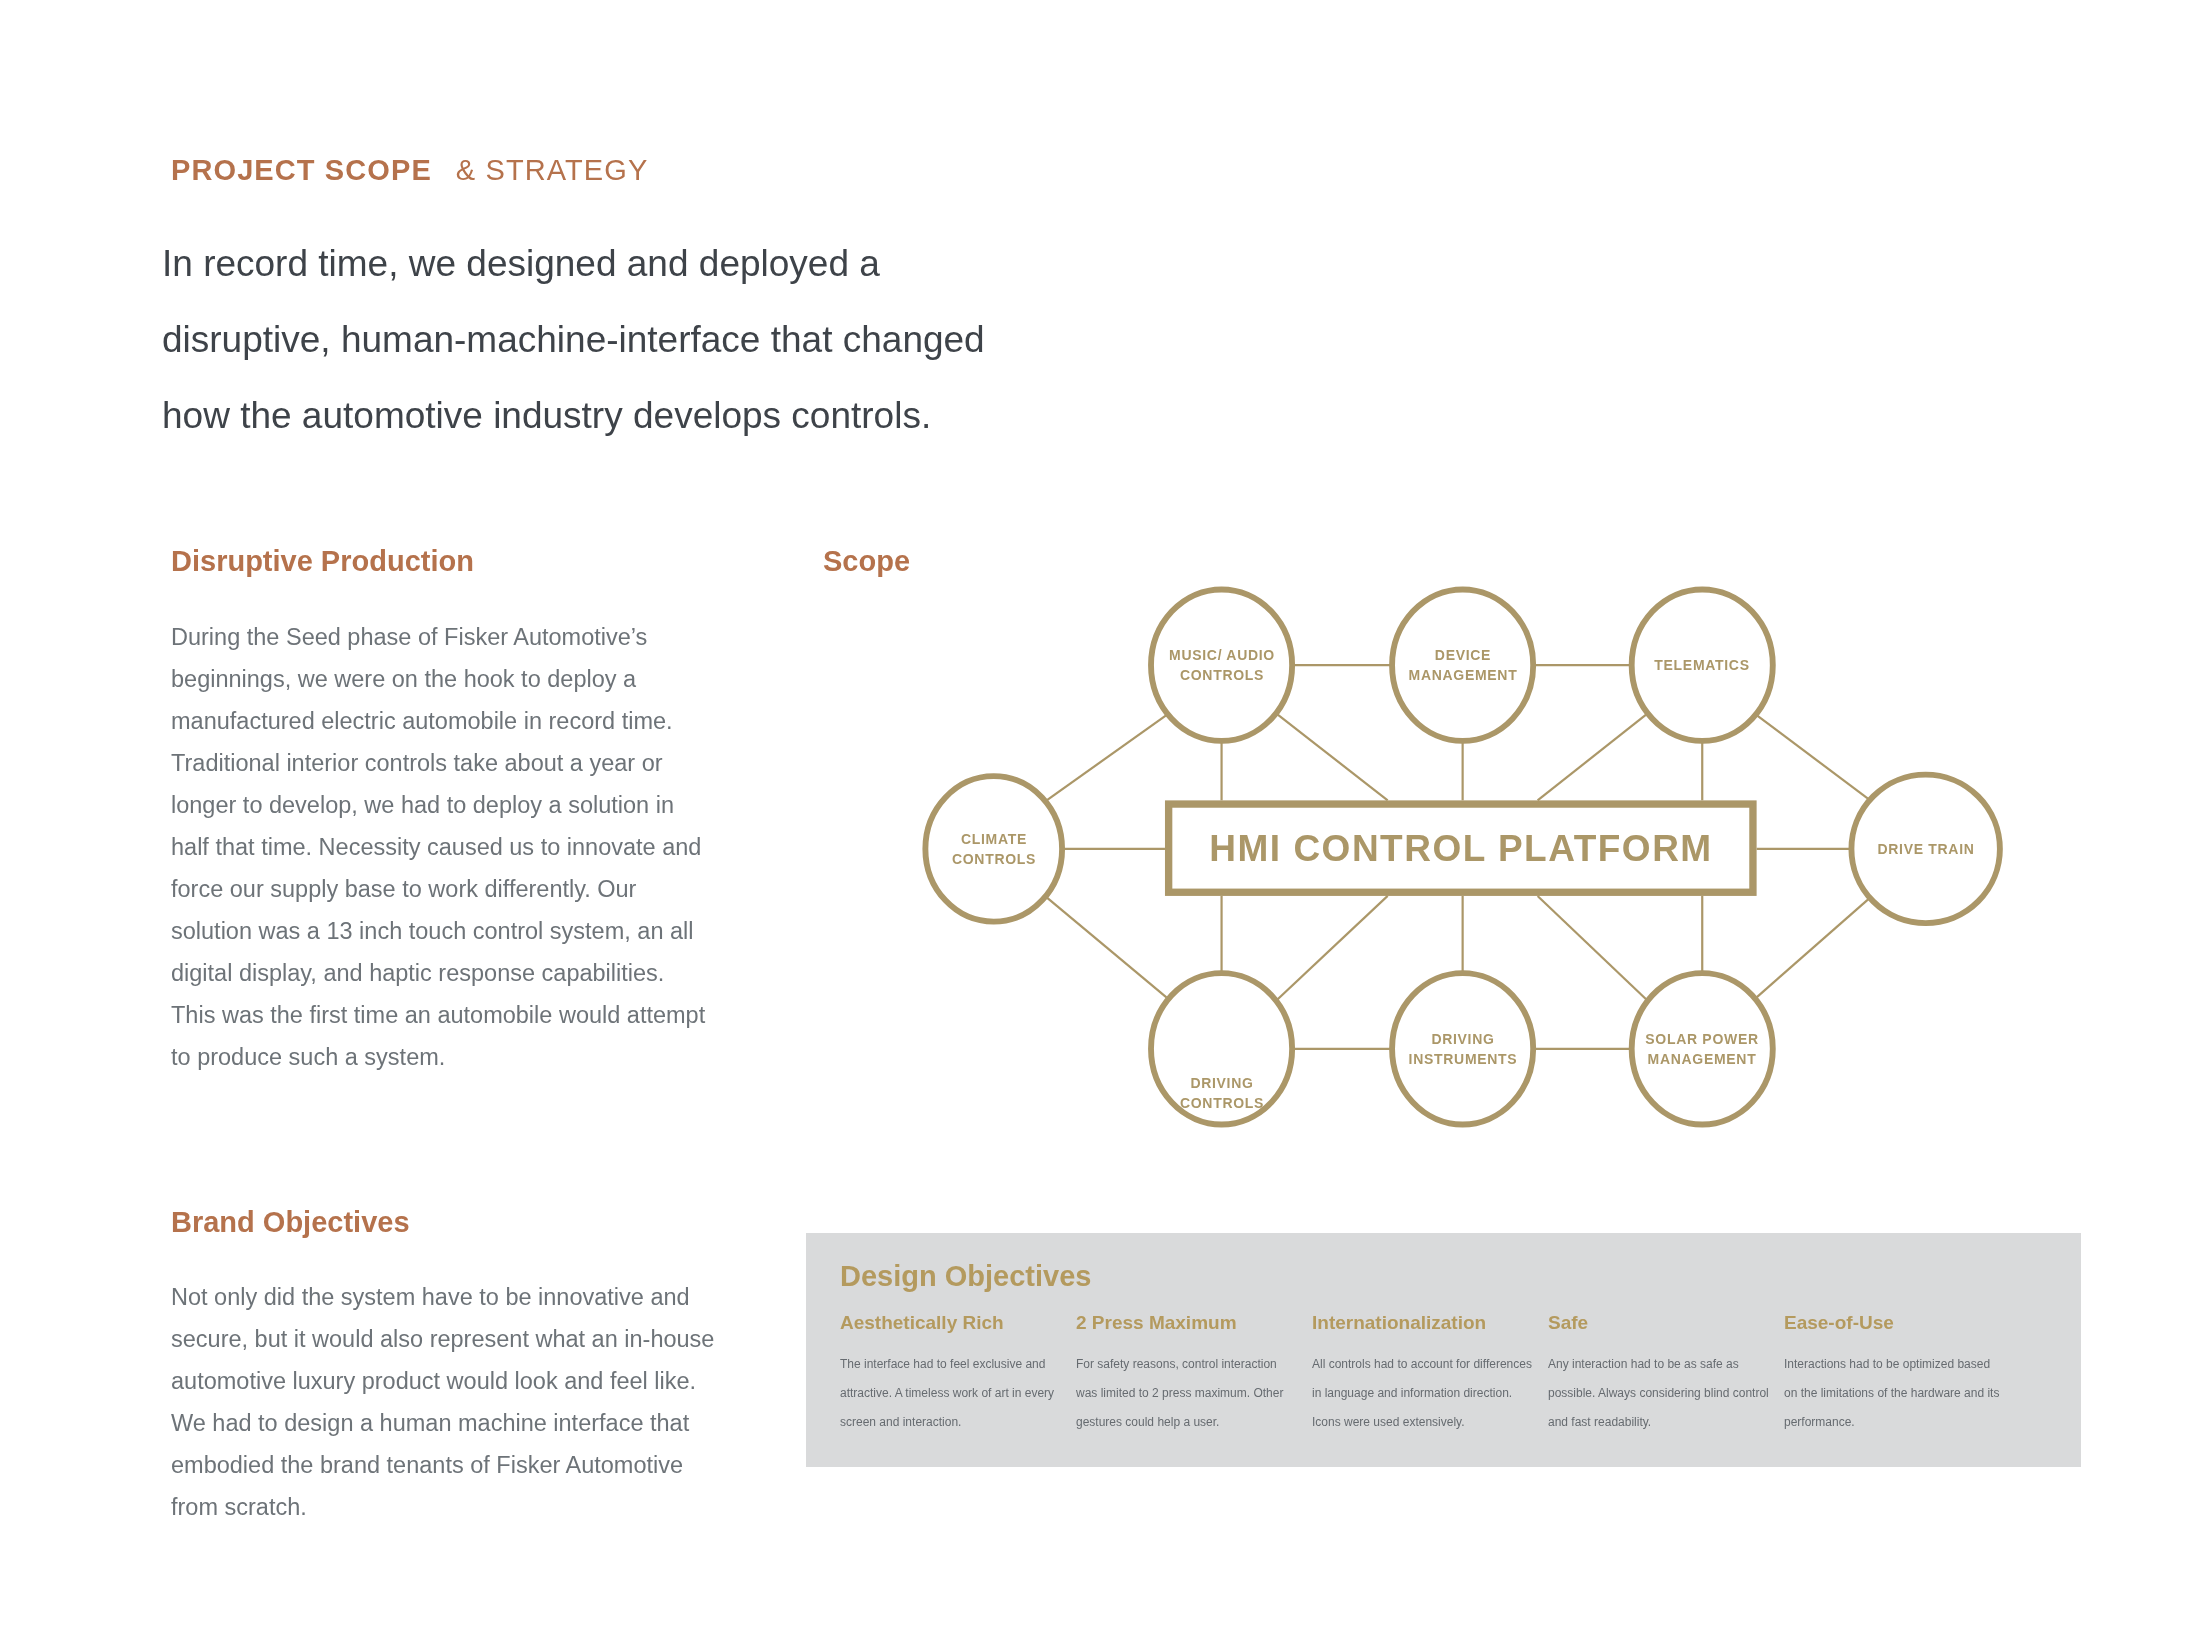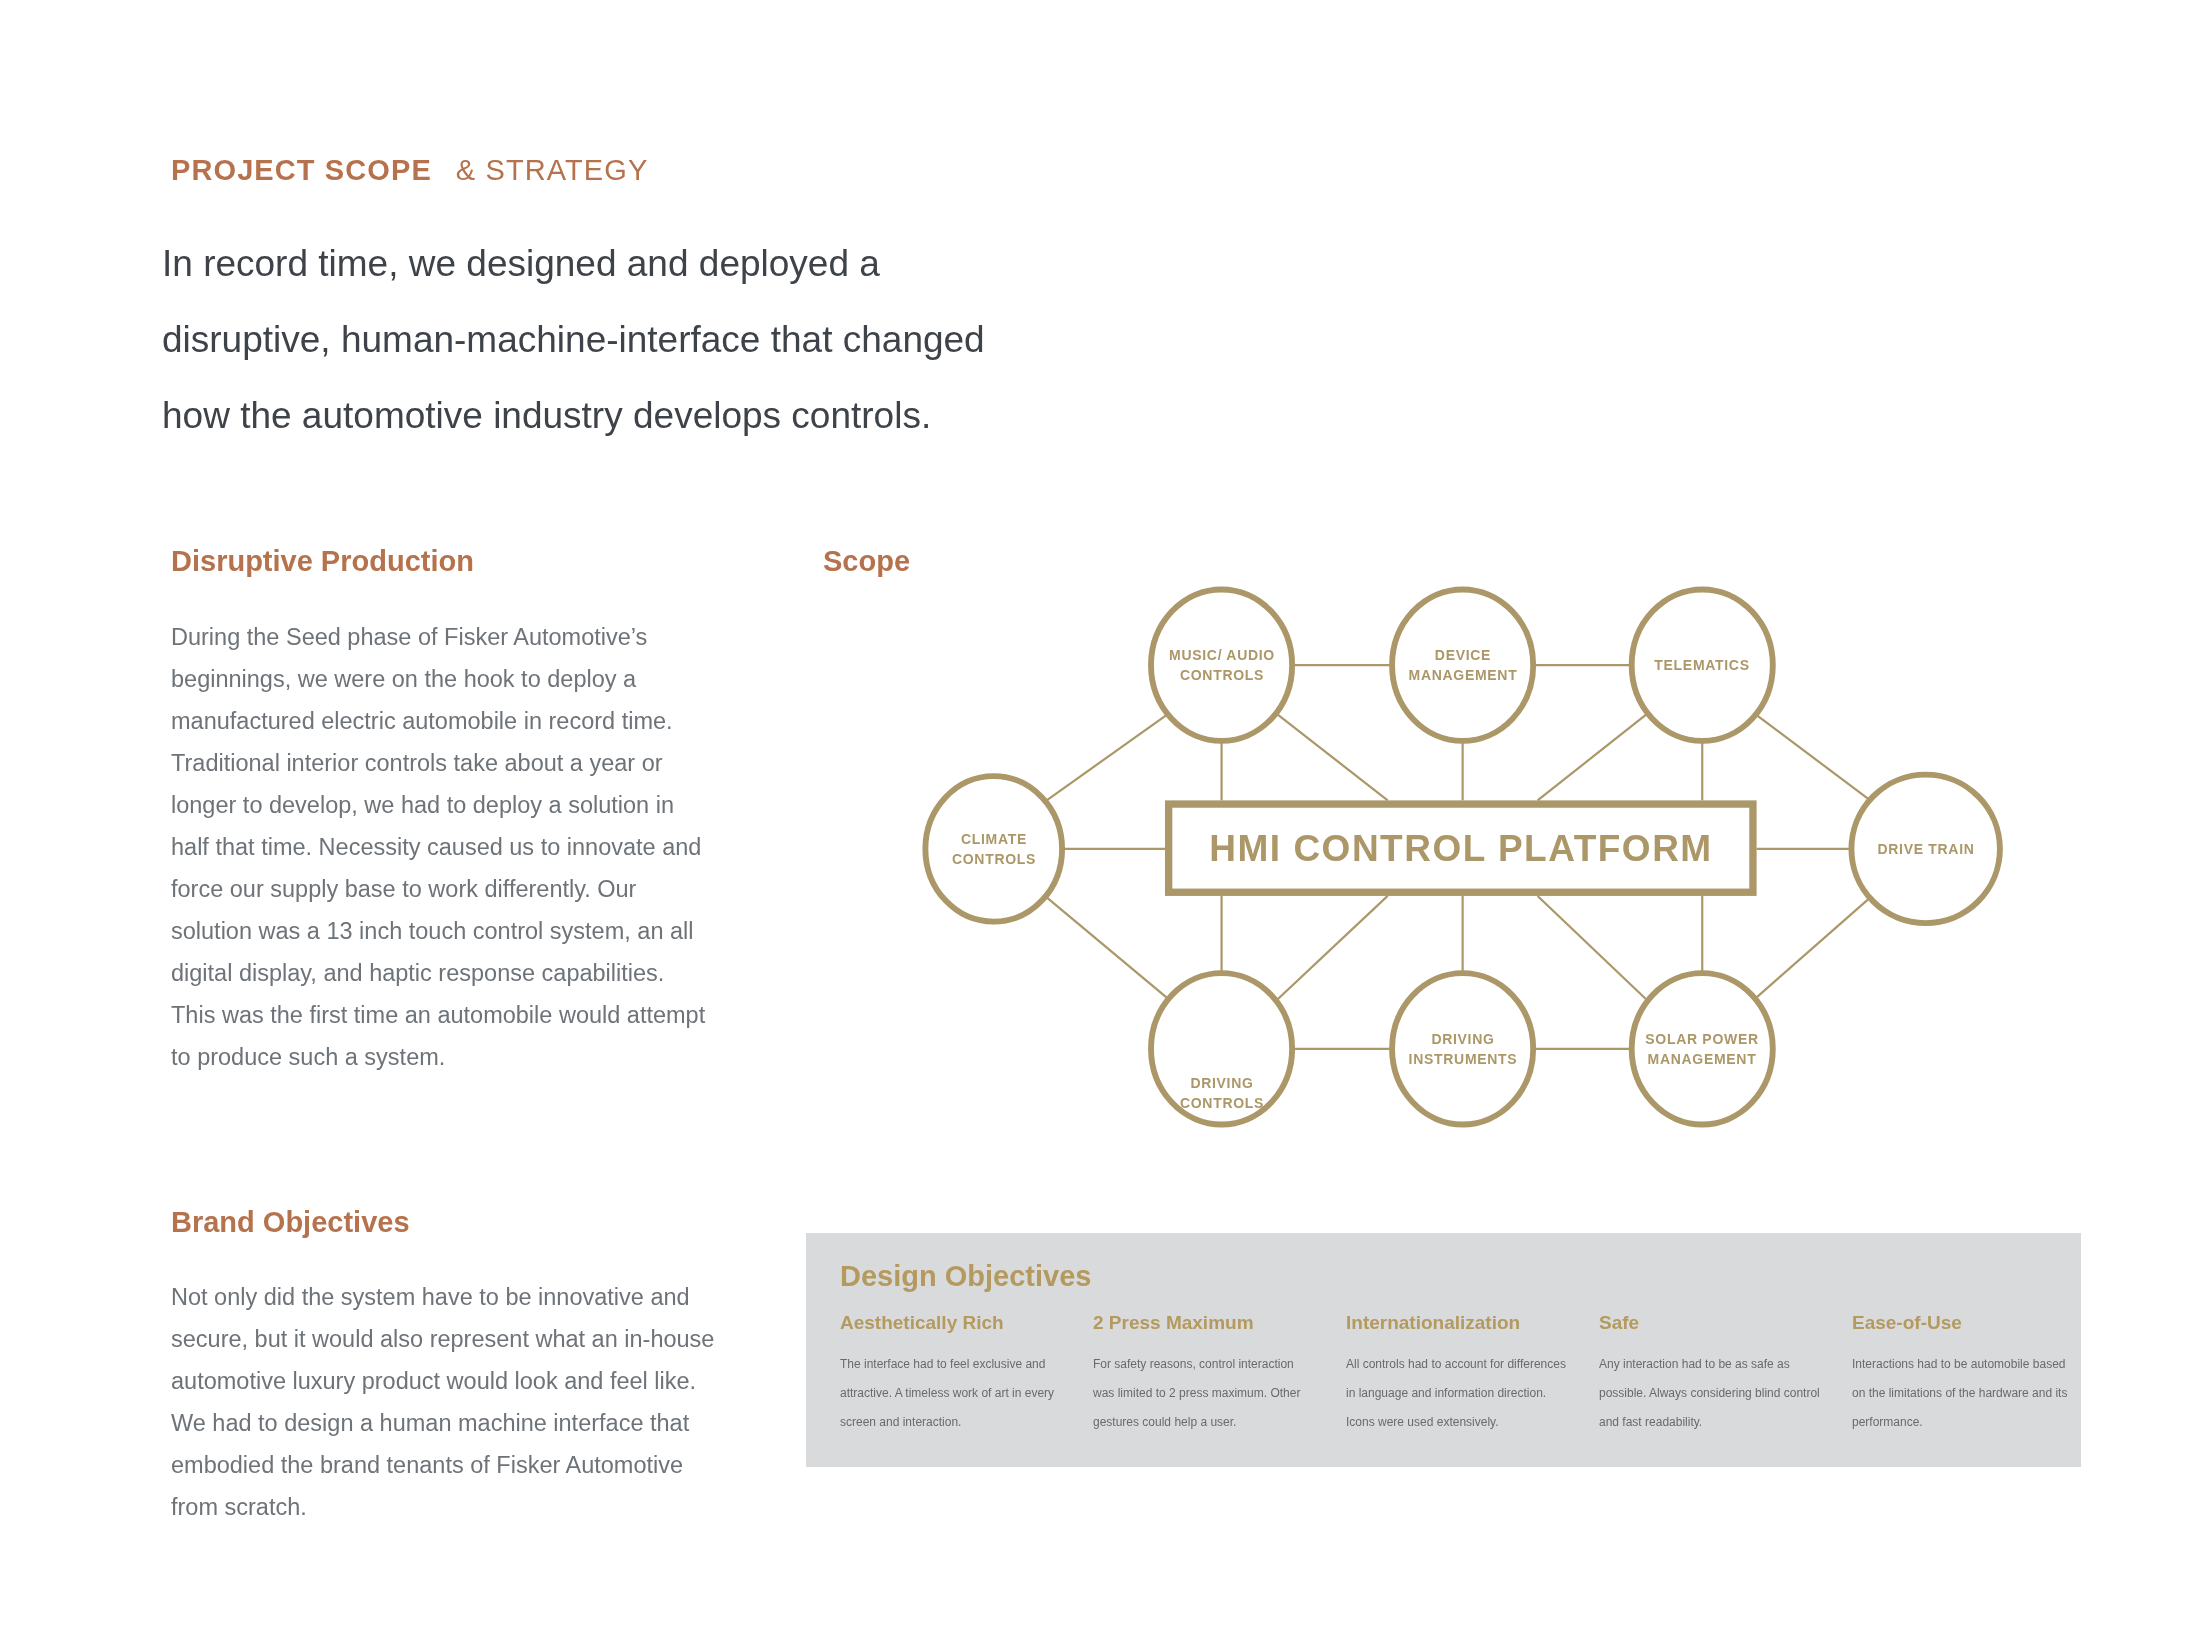--- a/index.html
+++ b/index.html
@@ -49,21 +49,21 @@
     position: absolute; left: 1165px; top: 801px; width: 592px; height: 96px;
     display: flex; align-items: center; justify-content: center;
     font-size: 37px; font-weight: 700; letter-spacing: 1.5px; color: #ab9768; white-space: nowrap;
   }
 
   
   .panel { position: absolute; left: 806px; top: 1233px; width: 1275px; height: 234px; background: #d9dadb; }
   .panel-title { position: absolute; left: 34px; top: 26.5px; font-size: 29px; font-weight: 700; color: #b49a5e; }
   .obj-grid {
     position: absolute; left: 34px; top: 79px;
-    display: grid; grid-template-columns: repeat(5, 221px); column-gap: 32px;
+    display: grid; grid-template-columns: repeat(5, 221px); column-gap: 15px;
   }
   .obj-col h4 { font-size: 19px; font-weight: 700; color: #b49a5e; margin-bottom: 16px; }
   .obj-col p  { font-size: 12px; line-height: 29px; color: #666b70; }
 </style>
 </head>
 <body>
 
 <div class="page">
 
   <div class="eyebrow">
@@ -146,19 +146,19 @@
       <div class="obj-col">
         <h4>Internationalization</h4>
         <p>All controls had to account for differences in language and information direction. Icons were used extensively.</p>
       </div>
       <div class="obj-col">
         <h4>Safe</h4>
         <p>Any interaction had to be as safe as possible. Always considering blind control and fast readability.</p>
       </div>
       <div class="obj-col">
         <h4>Ease-of-Use</h4>
-        <p>Interactions had to be automobile based on the limitations of the hardware and its performance.</p>
+        <p>Interactions had to be optimized based on the limitations of the hardware and its performance.</p>
       </div>
     </div>
   </div>
 
 </div>
 
 
 </body></html>

